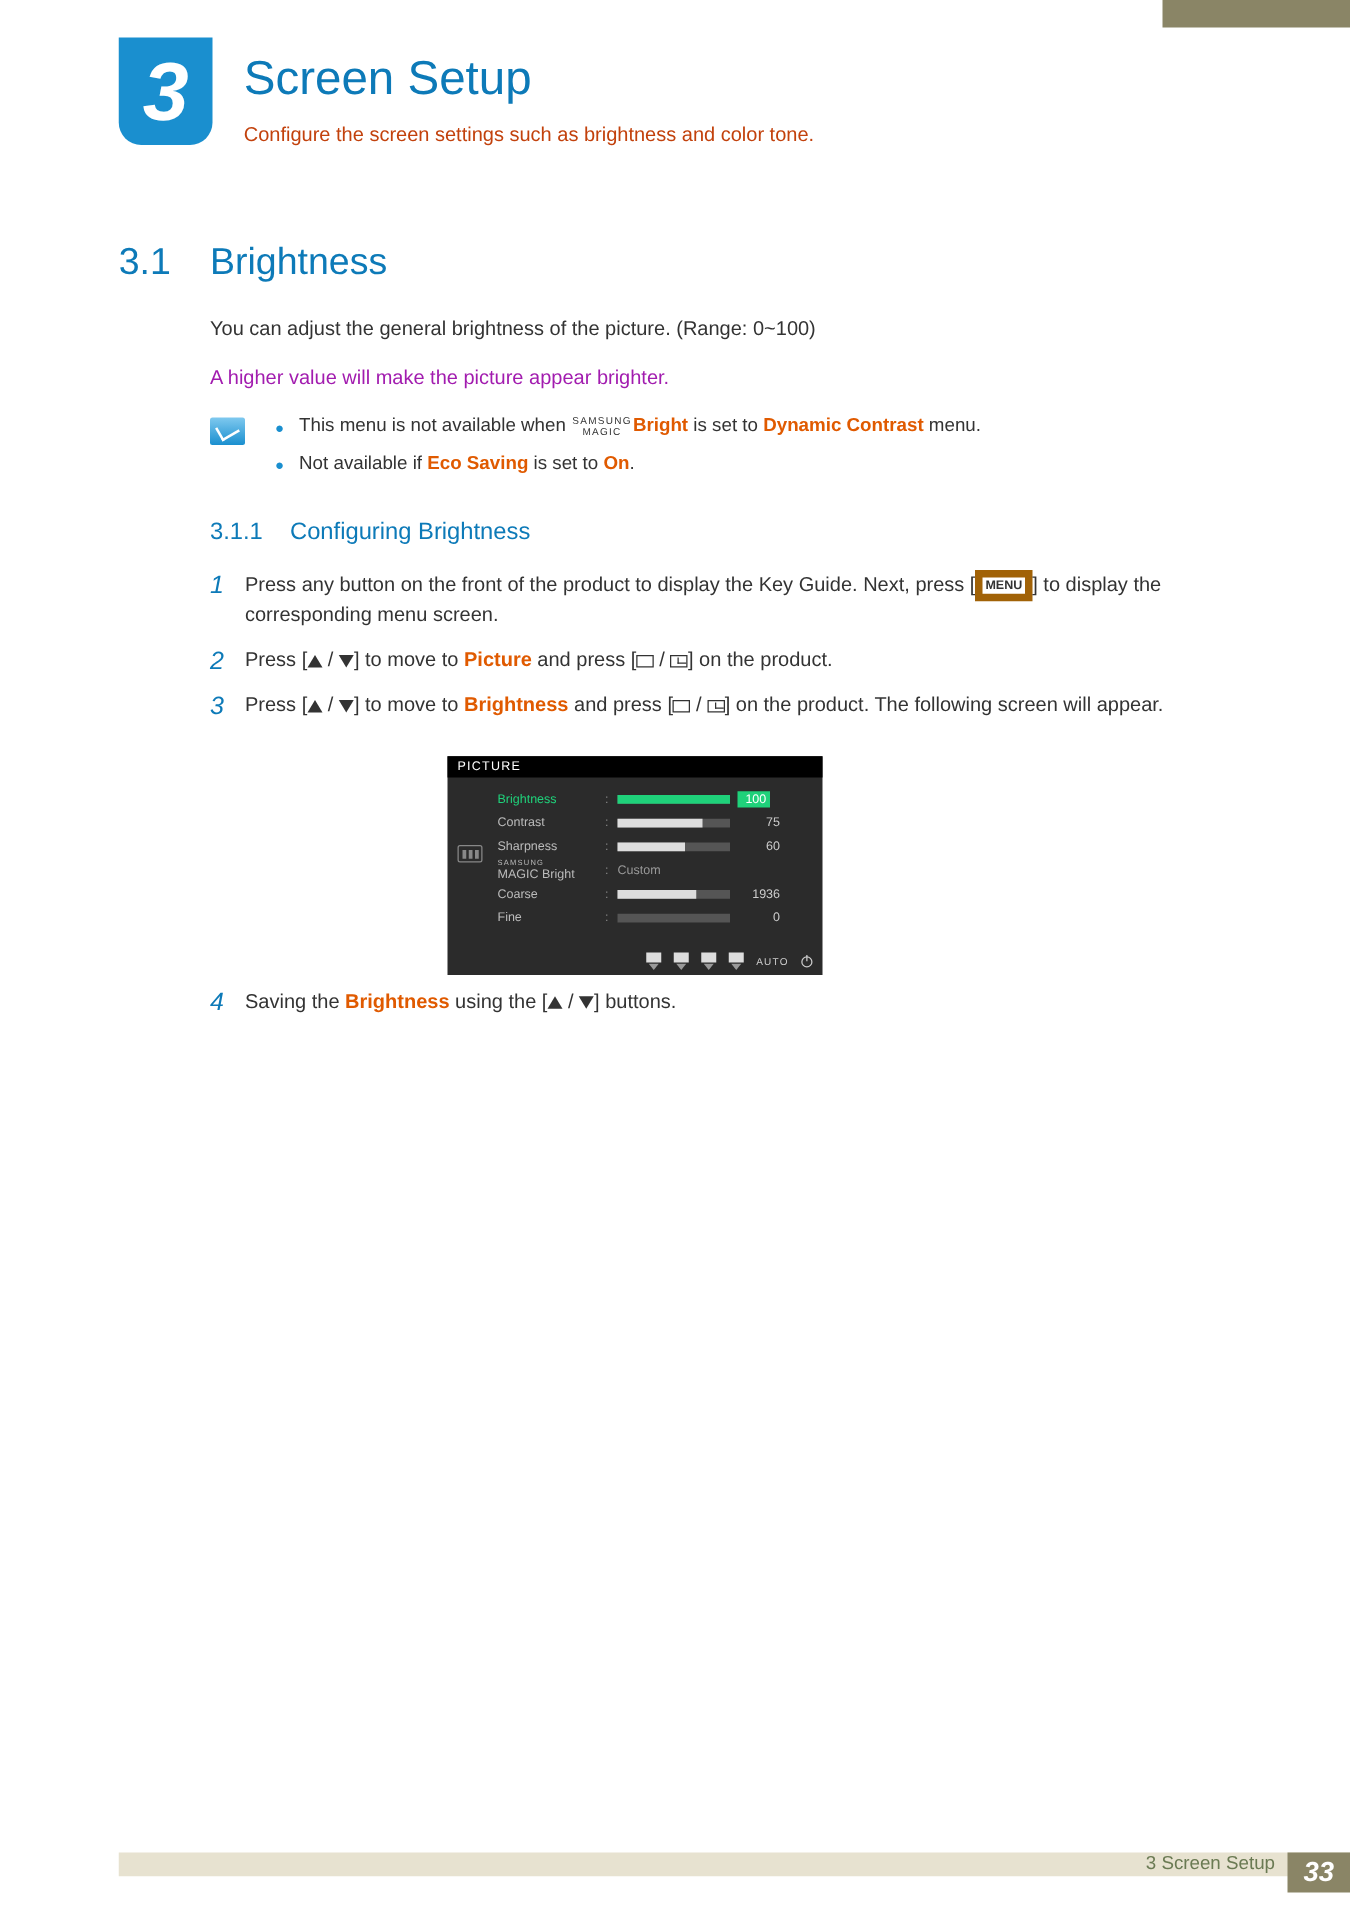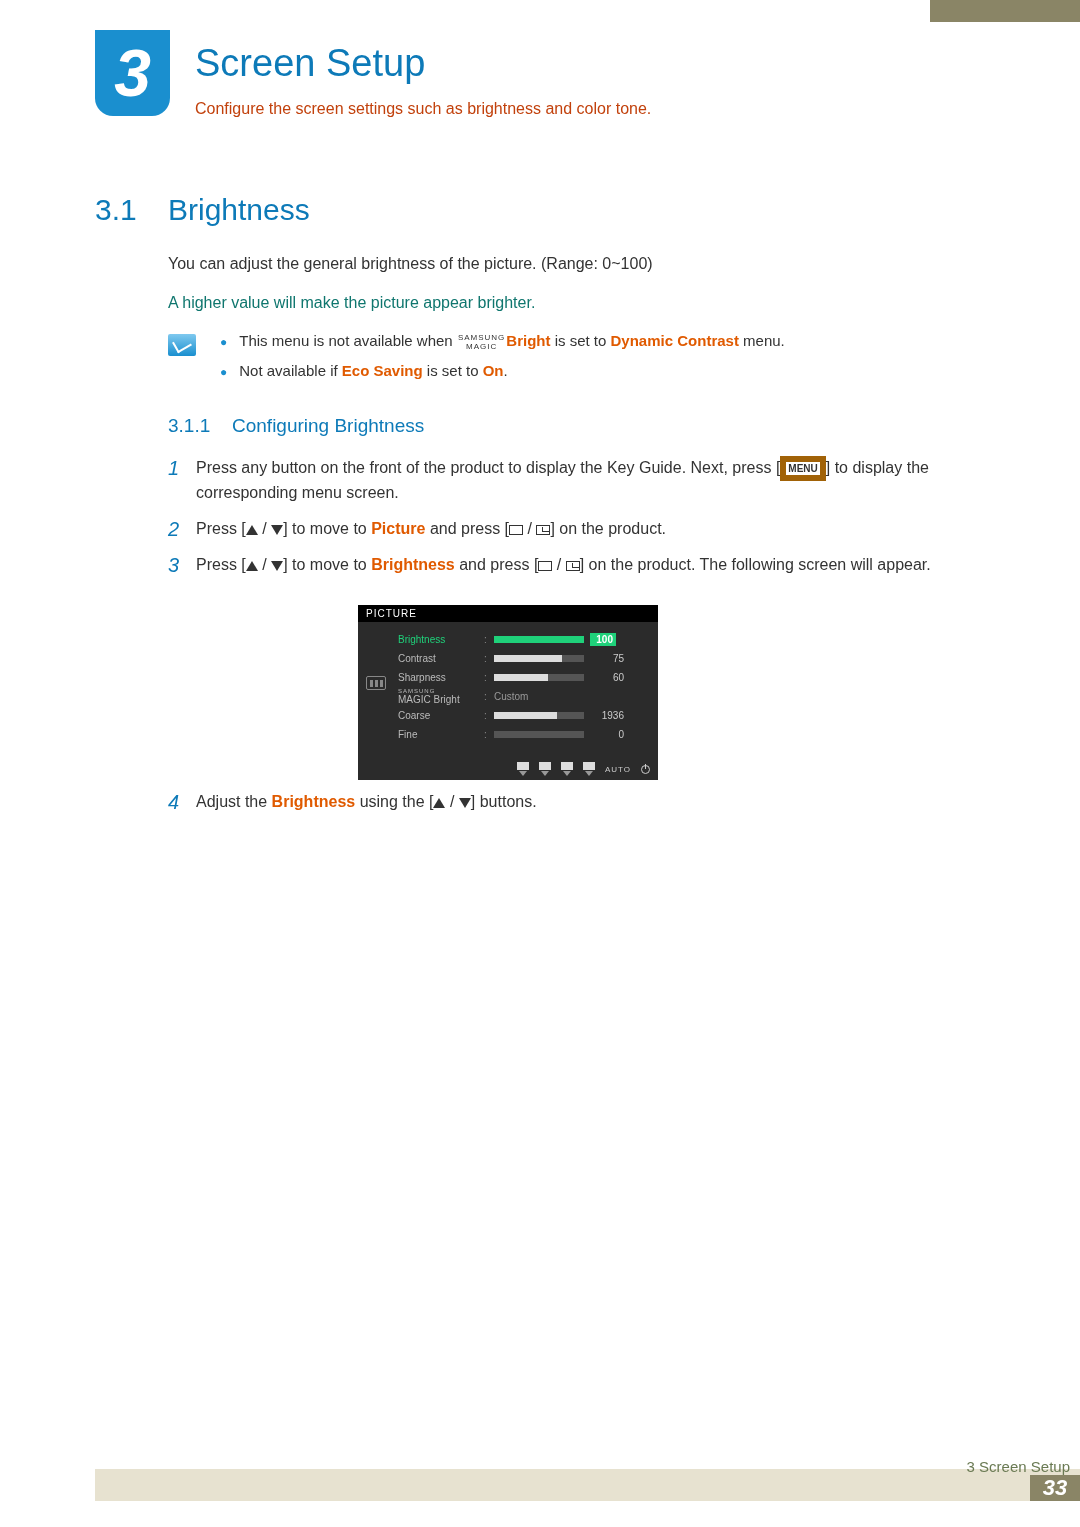--- a/index.html
+++ b/index.html
@@ -60,21 +60,21 @@
   .body1 {
     position: absolute;
     top: 255px; left: 168px;
     font-size: 16px;
     color: #333;
   }
   .body2 {
     position: absolute;
     top: 294px; left: 168px;
     font-size: 16px;
-    color: #0f766e;
+    color: #a21caf;
   }
   .note-icon {
     position: absolute;
     top: 334px; left: 168px;
     width: 28px; height: 22px;
     background: linear-gradient(#7fc9ef,#1a8fcf);
     border-radius: 2px;
   }
   .note-icon::after {
     content:""; position:absolute; left:6px; top:4px;
@@ -157,21 +157,21 @@
   .osd-icon::before{content:"";position:absolute;left:3px;top:3px;width:3px;height:7px;background:#888;}
   .osd-icon::after{content:"";position:absolute;left:8px;top:3px;width:3px;height:7px;background:#888;box-shadow:5px 0 #888;}
   .osd-row { display:flex; align-items:center; height:19px; }
   .osd-label { width:86px; }
   .osd-label.active { color:#1fd17a; }
   .osd-colon { width:10px; color:#888; }
   .osd-bar { width:90px; height:7px; background:#555; position:relative; margin-right:6px;}
   .osd-bar .fill { position:absolute; left:0; top:0; bottom:0; background:#ddd; }
   .osd-bar .fill.green { background:#1fd17a; }
   .osd-val { width:34px; text-align:right; color:#ccc; }
-  .osd-val.green { background:#1fd17a; color:#fff; padding:1px 3px; width:auto; min-width:26px;font-weight:bold;}
+  .osd-val.green { background:#1fd17a; color:#fff; padding:1px 3px; width:auto; min-width:26px;}
   .osd-text { color:#999; }
   .osd-nav {
     position:absolute; bottom:4px; right:8px; display:flex; gap:10px; align-items:center;
   }
   .osd-nav .btn { display:flex; flex-direction:column; align-items:center; gap:1px;}
   .osd-nav .ico { width:12px; height:8px; background:#ddd; }
   .osd-nav .arr { width:0;height:0;border-left:4px solid transparent;border-right:4px solid transparent;border-top:5px solid #999;}
   .osd-nav .auto { font-size:8px; color:#ccc; letter-spacing:1px;}
   .osd-nav .pwr { width:9px;height:9px;border:1px solid #ccc;border-radius:50%;position:relative;}
   .osd-nav .pwr::after{content:"";position:absolute;left:3px;top:-2px;width:1px;height:5px;background:#ccc;}
@@ -179,23 +179,23 @@
   .step4 {
     position: absolute;
     top: 790px; left: 168px; right: 100px;
     font-size: 16px; color: #333;
     display:flex; line-height:24px;
   }
 
   .footer-bar {
     position: absolute;
     bottom: 26px; left: 95px; right: 0;
-    height: 32px;
+    height: 19px;
     background: #e7e2d0;
-    display:flex; align-items:flex-end; justify-content:flex-end;flex-direction:column;
+    display:flex; align-items:flex-start; justify-content:flex-end;
   }
   .footer-label { color:#6a7a53; font-size:15px; margin-right:10px; }
   .footer-page {
     width: 50px; height:32px; background:#8a8566; color:#fff;
     display:flex; align-items:center; justify-content:center;
     font-size:22px; font-weight:bold; font-style: italic;
   }
 </style>
 </head>
 <body>
@@ -319,20 +319,20 @@
         <span class="arr"></span>
       </div>
     <span class="auto">AUTO</span>
     <span class="pwr"></span>
   </div>
 </div>
 
 <div class="step4">
   <span class="step-num">4</span>
   <span>
-    <span>Adjust the </span><span class="hl-orange">Brightness</span><span> using the [</span><span class="tri-up"></span> / <span class="tri-down"></span><span>] buttons.</span>
+    <span>Saving the </span><span class="hl-orange">Brightness</span><span> using the [</span><span class="tri-up"></span> / <span class="tri-down"></span><span>] buttons.</span>
   </span>
 </div>
 
 <div class="footer-bar">
   <span class="footer-label">3 Screen Setup</span>
   <span class="footer-page">33</span>
 </div>
 
 </body></html>

